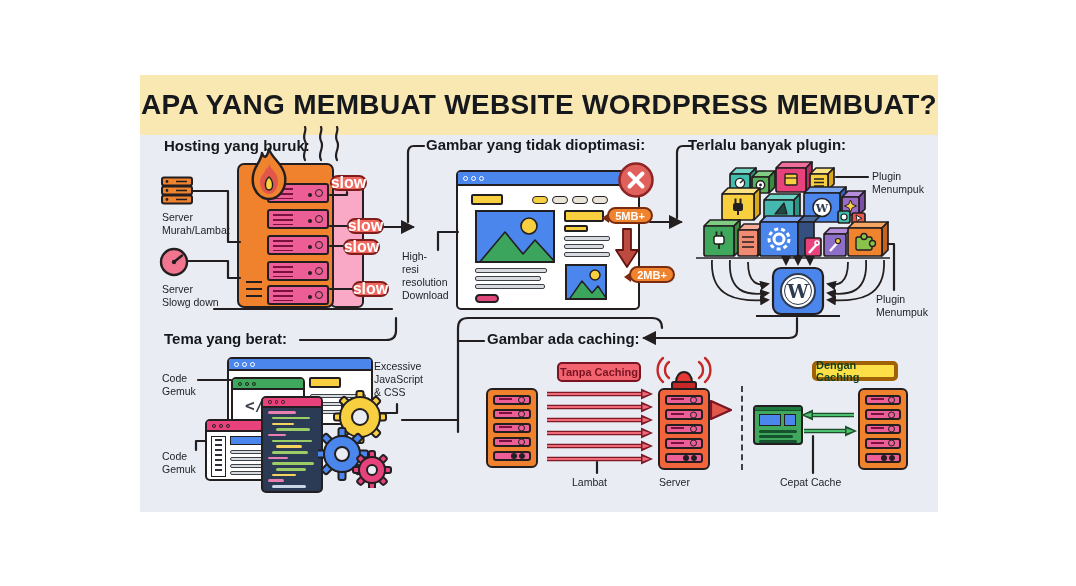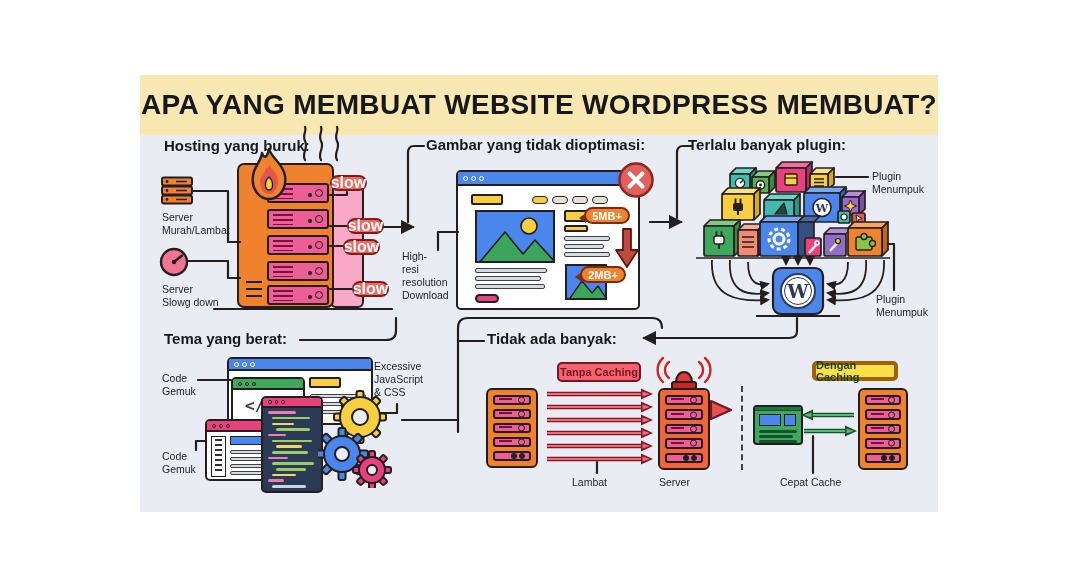--- a/index.html
+++ b/index.html
@@ -204,25 +204,25 @@
         <path d="M1,35 L15,15 L25,27 L31,20 L41,35 Z" fill="#3BA55D" stroke="#231F20" stroke-width="1.4" stroke-linejoin="round"></path>
       </svg>
     </div>
   </div>
 
   <svg class="abs" style="left:616px;top:160px;z-index:4" width="40" height="40" viewBox="0 0 40 40">
     <circle cx="20" cy="20" r="16.5" fill="#E0605C" stroke="#8E2423" stroke-width="2.5"></circle>
     <path d="M13.5,13.5 L26.5,26.5 M26.5,13.5 L13.5,26.5" stroke="#fff" stroke-width="4" stroke-linecap="round"></path>
   </svg>
 
-  <div class="sizebadge" style="left:584px;top:207px">5MB+</div>
+  <div class="sizebadge" style="left:607px;top:207px">5MB+</div>
   <svg class="abs" style="left:612px;top:228px;z-index:3" width="30" height="42" viewBox="0 0 30 42">
     <path d="M11,1 L19,1 L19,22 L26,22 L15,39 L4,22 L11,22 Z" fill="#BD4A3E" stroke="#5F1410" stroke-width="1.8" stroke-linejoin="round"></path>
   </svg>
-  <div class="sizebadge" style="left:580px;top:266px">2MB+</div>
+  <div class="sizebadge" style="left:629px;top:266px">2MB+</div>
 
   <div class="abs lbl ctr" style="left:402px;top:250px;width:58px">High-
 resi
 resolution
 Download</div>
 
   <div class="abs hdr" style="left:688px;top:136px">Terlalu banyak plugin:</div>
 
   <svg class="abs" style="left:690px;top:150px" width="240" height="172" viewBox="0 0 240 172">
     <defs>
@@ -483,21 +483,21 @@
   </svg>
 
   <div class="abs lbl" style="left:162px;top:372px">Code
 Gemuk</div>
   <div class="abs lbl" style="left:162px;top:450px">Code
 Gemuk</div>
   <div class="abs lbl" style="left:374px;top:360px">Excessive
 JavaScript
 &amp; CSS</div>
 
-  <div class="abs hdr" style="left:487px;top:330px">Tidak ada banyak:</div>
+  <div class="abs hdr" style="left:487px;top:330px">Gambar ada caching:</div>
 
   <div class="cbadge" style="left:557px;top:362px;width:84px;background:#F26570;border:2px solid #7A1322;color:#7A1322">Tanpa Caching</div>
 
   <div class="abs srv" style="left:486px;top:388px;width:52px;height:80px">
     <div class="slot"></div>
     <div class="slot"></div>
     <div class="slot"></div>
     <div class="slot"></div>
     <div class="slot dd"></div>
   </div>

